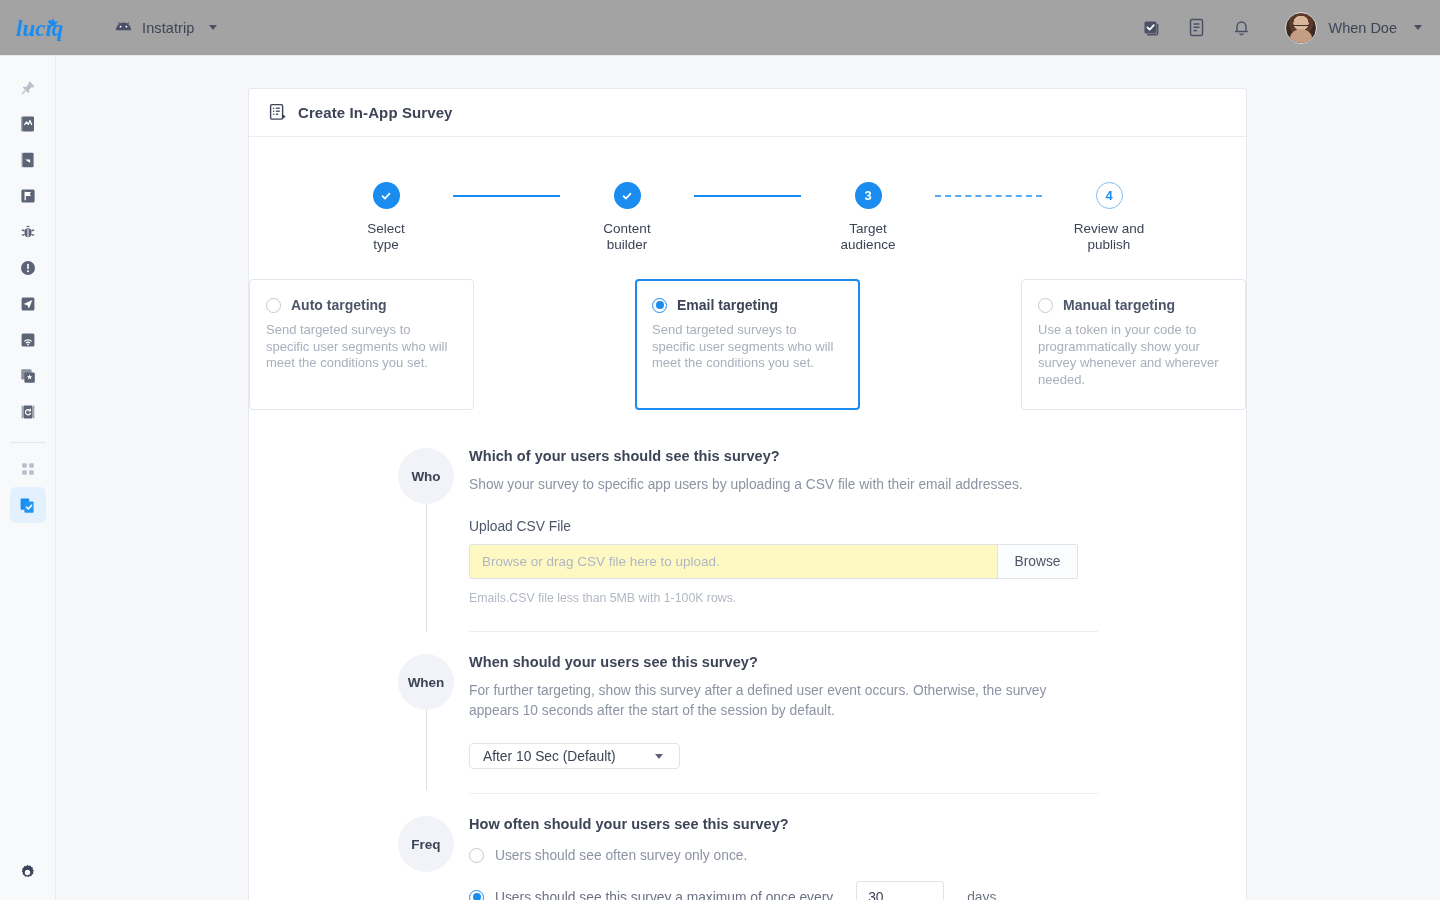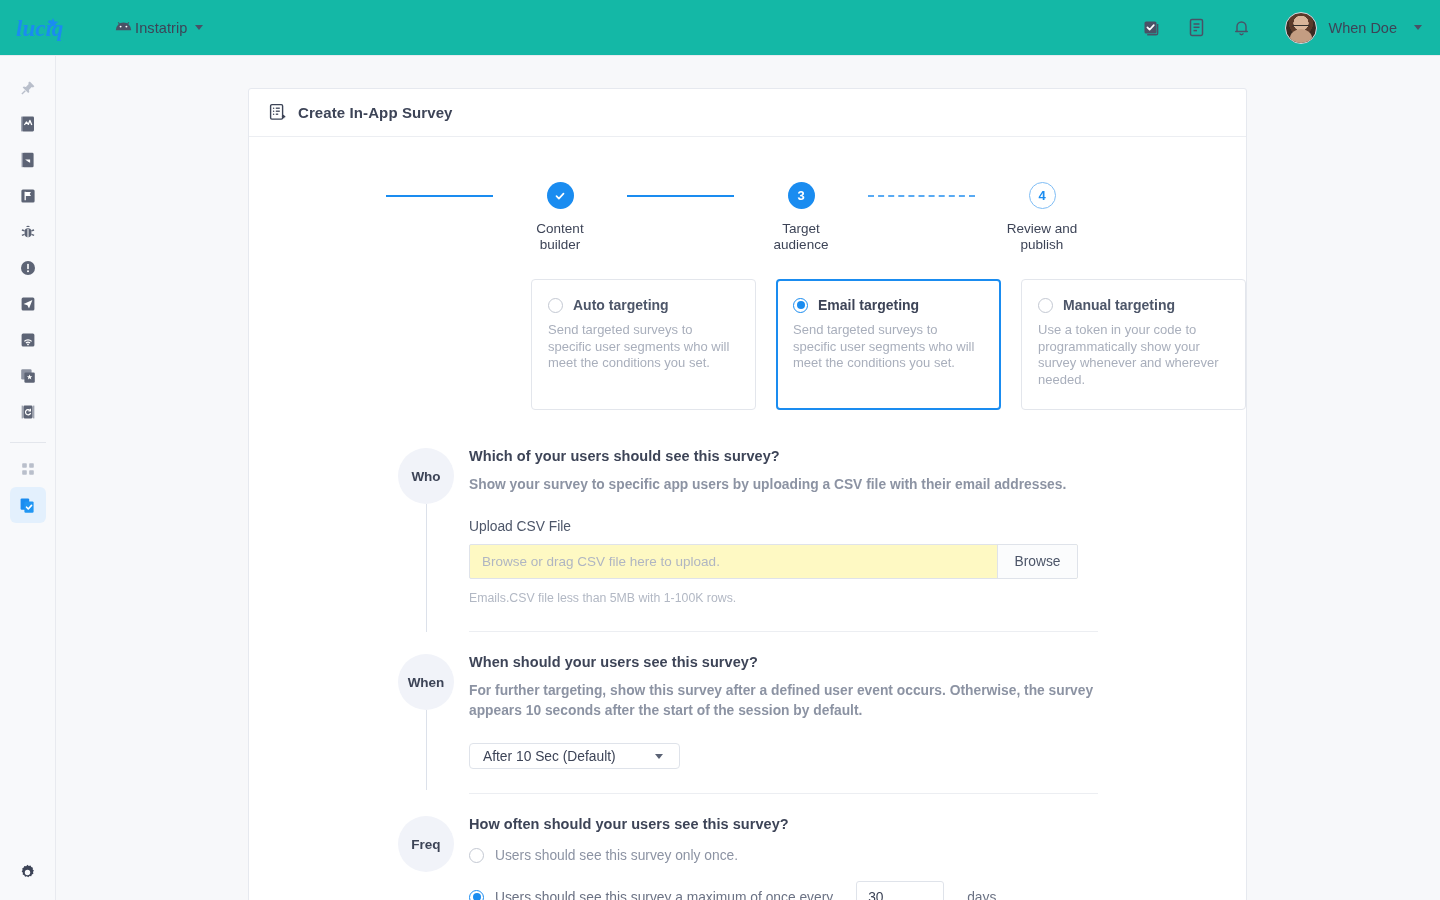--- a/index.html
+++ b/index.html
@@ -6,31 +6,31 @@
   html, body {
     width: 1440px; height: 900px;
     font-family: "Liberation Sans", sans-serif;
     background: #f7f8fa;
     overflow: hidden;
     -webkit-font-smoothing: antialiased;
   }
   
   .topbar {
     position: absolute; top: 0; left: 0; width: 1440px; height: 56px;
-    background: #14b8a6;
+    background: #a3a3a3;
     border-bottom: 1px solid #e8eaef;
     display: flex; align-items: center;
     z-index: 20;
   }
   .logo {
     margin-left: 16px; width: 62px; height: 30px;
     display: flex; align-items: center;
   }
   .app-switcher {
-    display: flex; align-items: center; gap: 2px;
+    display: flex; align-items: center; gap: 9px;
     margin-left: 36px; cursor: pointer;
   }
   .app-switcher .app-name {
     font-size: 14.5px; color: #3d4457; letter-spacing: .1px;
   }
   .caret {
     width: 0; height: 0;
     border-left: 4.5px solid transparent;
     border-right: 4.5px solid transparent;
     border-top: 5.5px solid #4a5166;
@@ -110,21 +110,21 @@
     height: 2px; width: 107px; margin-top: 13px;
   }
   .step-line.solid { background: #1a8cf0; }
   .step-line.dashed {
     background: none; height: 0;
     border-top: 2px dashed #58aaf3;
   }
 
   
   .options {
-    display: flex; gap: 20px; justify-content: flex-end;
+    display: flex; gap: 20px; justify-content: space-between;
     margin-top: 26px;
   }
   .opt {
     width: 225px; min-height: 131px;
     border: 1px solid #e3e6ec; border-radius: 4px;
     padding: 17px 18px 16px 16px; cursor: pointer; background:#fff;
   }
   .opt.selected { border: 2px solid #1a8cf0; padding: 16px 17px 21px 15px; }
   .opt-head { display: flex; align-items: center; gap: 10px; }
   .radio {
@@ -152,21 +152,21 @@
   .badge {
     position: absolute; left: 1px; width: 56px; height: 56px; border-radius: 50%;
     background: #f1f3f9; display: flex; align-items: center; justify-content: center;
     font-size: 13.5px; color: #3d4457; font-weight: 600;
   }
   .connector {
     position: absolute; left: 28.5px; width: 1px; background: #dce1ea;
   }
   .content { flex: 1; padding-right: 148px; }
   .q-title { font-size: 14.5px; color: #3d4457; font-weight: 600; letter-spacing: .05px;}
-  .q-desc { margin-top: 11px; font-size: 13.8px; line-height: 20px; color: #8c93a3; font-weight: bold; }
+  .q-desc { margin-top: 11px; font-size: 13.8px; line-height: 20px; color: #8c93a3; }
   .divider { height: 1px; background: #eceef2; margin: 26px 0 0 0; }
 
   .field-label { margin-top: 24px; font-size: 13.8px; color: #4d5669; }
   .upload-row {
     margin-top: 10px; display: flex; width: 609px; height: 35px;
     border: 1px solid #dfe3ea; border-radius: 2px; overflow: hidden; background:#fef9c3;
   }
   .upload-input {
     flex: 1; border: none; outline: none; padding: 0 12px;
     font-size: 13.5px; color: #3d4457; font-family: inherit; background: transparent;
@@ -419,20 +419,31 @@
           <line x1="15.6" y1="11.9" x2="15.6" y2="15.3" stroke="#3d4457" stroke-width="1.4"></line>
         </svg>
       </span>
       <span class="card-title">Create In-App Survey</span>
     </div>
 
     <div class="card-body">
 
       <div class="stepper">
 
+        <div class="step">
+          <div class="step-dot done">
+            <svg width="12" height="12" viewBox="0 0 12 12">
+                <path d="M2.5 6.2 l2.4 2.4 4.6 -5" stroke="#fff" stroke-width="1.7" fill="none" stroke-linecap="round" stroke-linejoin="round"></path>
+              </svg>
+          </div>
+          <div class="step-label">
+            <div>Select</div>
+            <div>type</div>
+          </div>
+        </div>
 
         <div class="step-line solid"></div>
 
         <div class="step">
           <div class="step-dot done">
             <svg width="12" height="12" viewBox="0 0 12 12">
                 <path d="M2.5 6.2 l2.4 2.4 4.6 -5" stroke="#fff" stroke-width="1.7" fill="none" stroke-linecap="round" stroke-linejoin="round"></path>
               </svg>
           </div>
           <div class="step-label">
@@ -527,21 +538,21 @@
 
         <div class="section" style="padding-left:148px; margin-top:22px;">
           <div class="badge-col">
             <div class="badge" style="top:0;">Freq</div>
           </div>
           <div class="content">
             <div class="q-title">How often should your users see this survey?</div>
 
             <div class="radio-row">
               <span class="radio"></span>
-              <span class="rlabel">Users should see this survey only once.</span>
+              <span class="rlabel">Users should see often survey only once.</span>
             </div>
 
             <div class="radio-row on" style="margin-top:18px;">
               <span class="radio checked"></span>
               <span class="rlabel">Users should see this survey a maximum of once every</span>
               <input class="days-input" type="text" value="30" style="">
               <span class="days-suffix">days.</span>
             </div>
           </div>
         </div>

